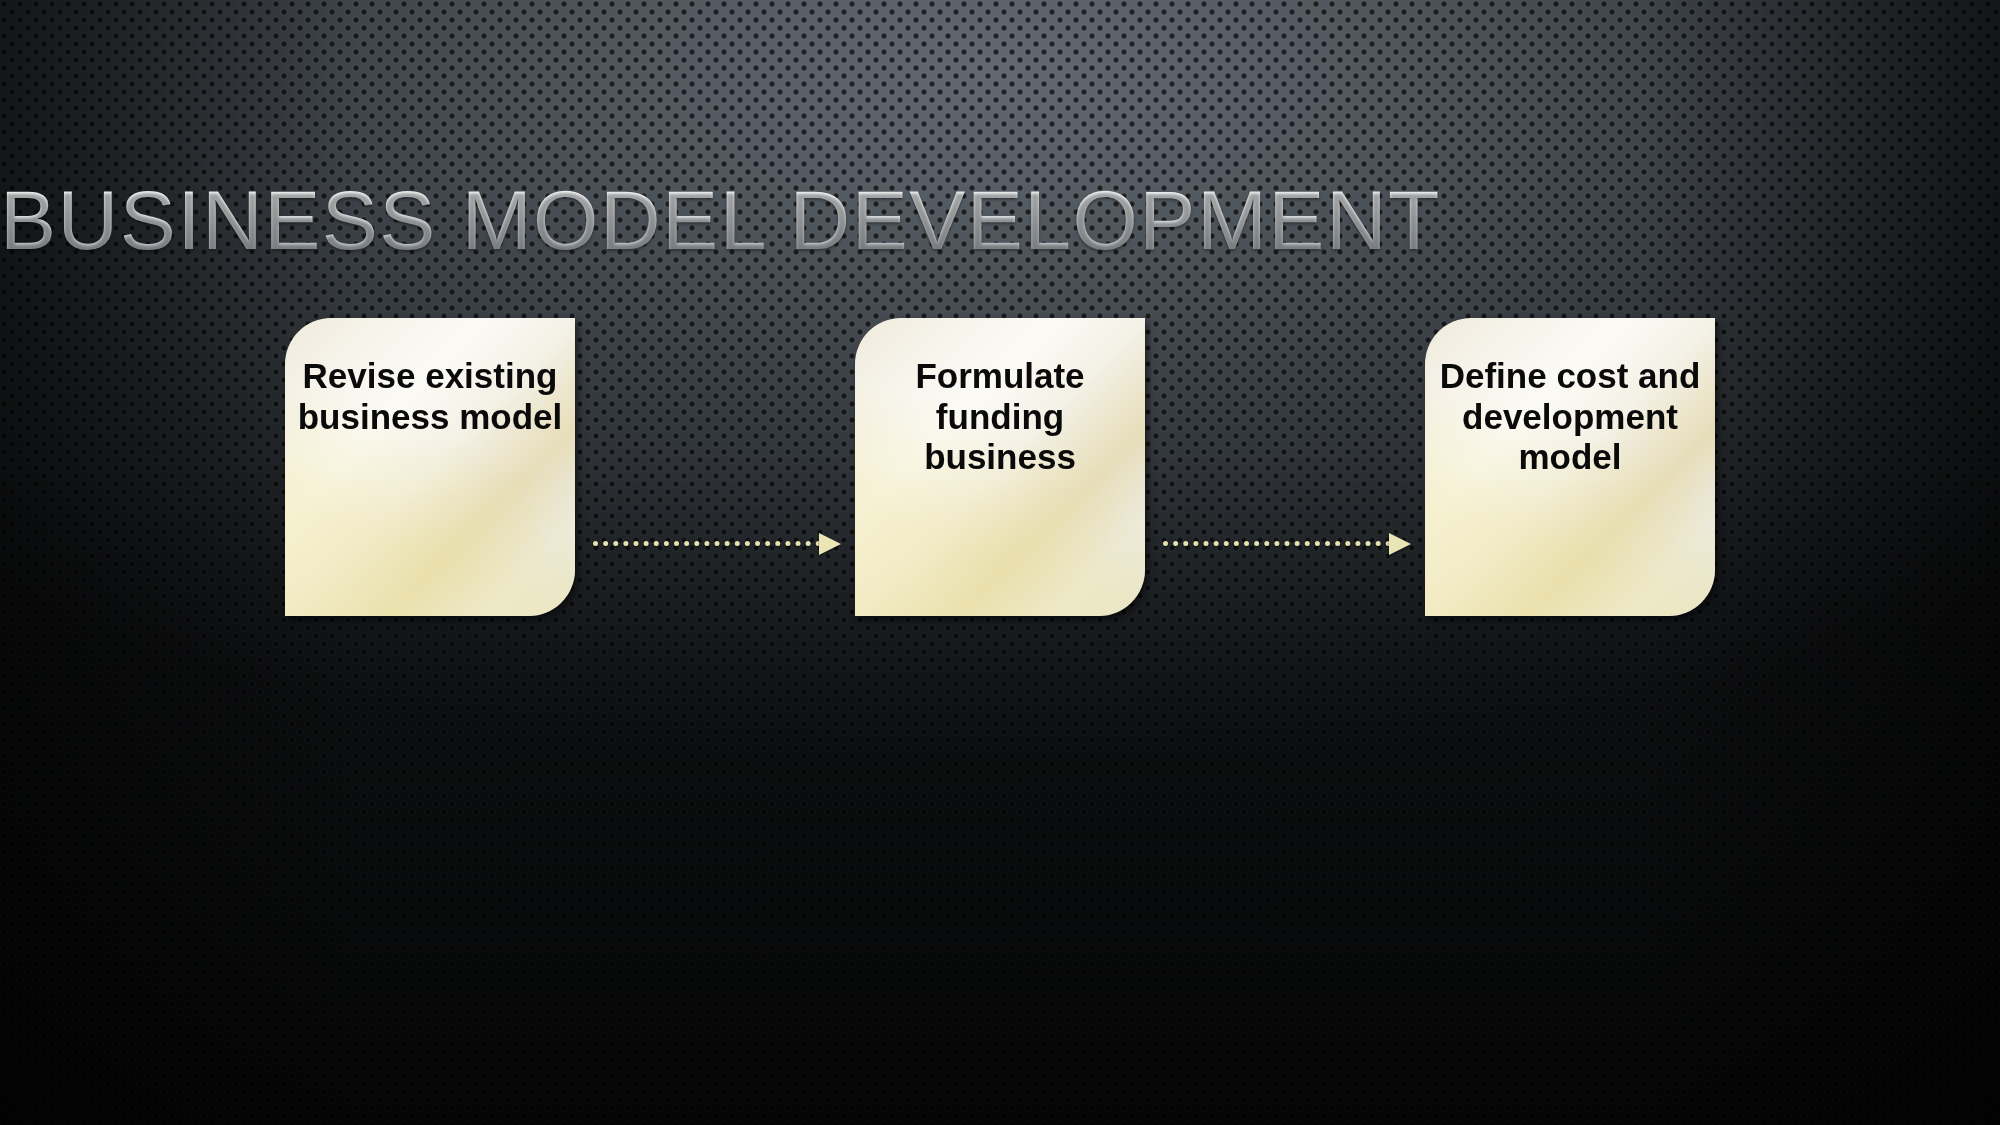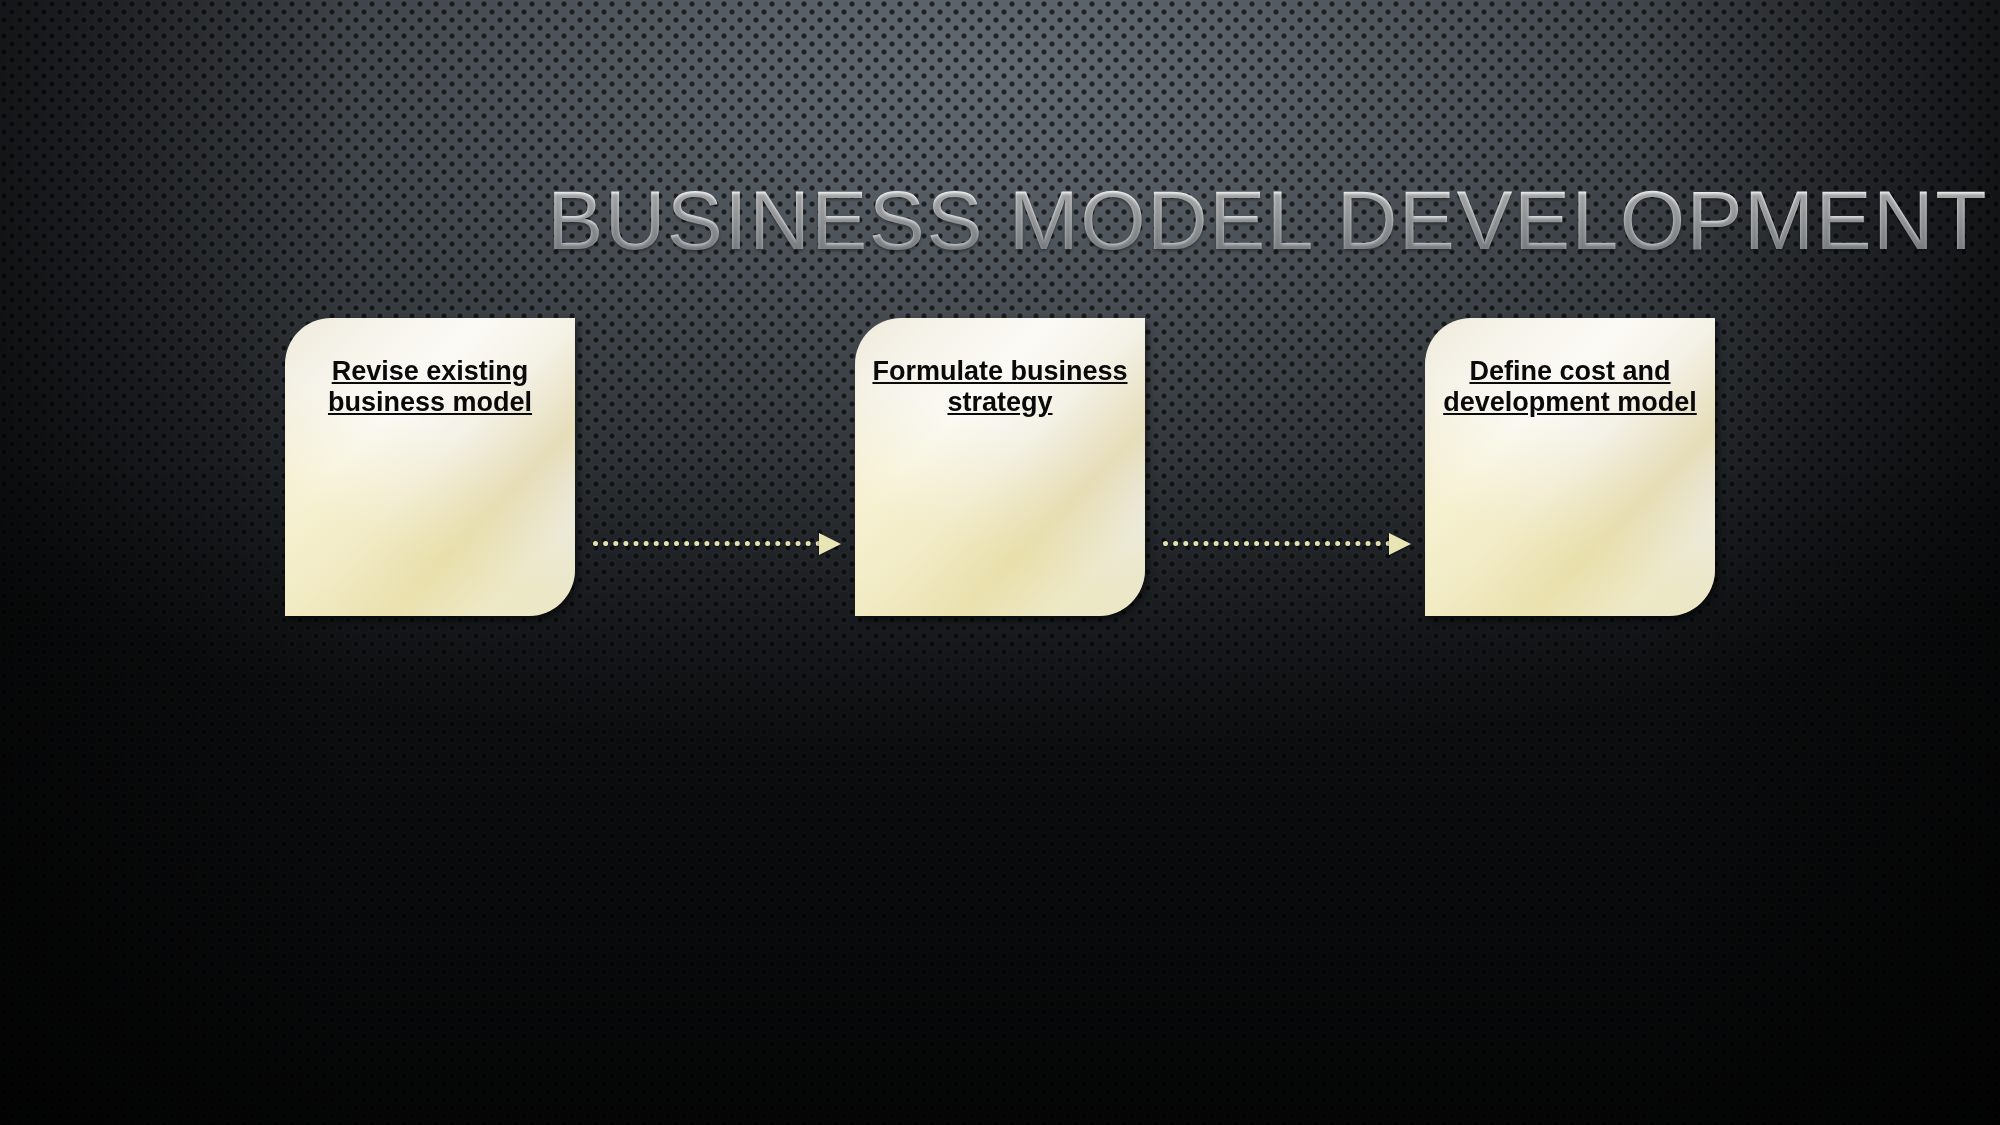--- a/index.html
+++ b/index.html
@@ -51,21 +51,21 @@
       radial-gradient(circle at 12px 12px, rgba(255,255,255,0.050) 2.6px, rgba(255,255,255,0.0) 4.6px);
     background-size: 16px 16px, 16px 16px, 16px 16px, 16px 16px;
   }
 
   
   .slide-title {
     position: absolute;
     left: 0;
     right: 12px;
     top: 178px;
-    text-align: right;
+    text-align: left;
     font-family: "Liberation Sans", sans-serif;
     font-weight: 300;
     font-size: 84px;
     line-height: 1.0;
     letter-spacing: 1.5px;
     white-space: nowrap;
     color: #d6dade;
     background: linear-gradient(to bottom, #ffffff 0%, #f3f5f6 26%, #cfd4d8 62%, #a9b0b6 100%);
     -webkit-background-clip: text;
     background-clip: text;
@@ -119,25 +119,24 @@
       rgba(240,231,168,0.55) 100%);
     pointer-events: none;
   }
   .node-label {
     position: relative;
     z-index: 2;
     margin-top: 38px;
     padding: 0 12px;
     font-family: "Liberation Sans", sans-serif;
     font-weight: bold;
-    font-size: 27px;
+    font-size: 35px;
     line-height: 1.16;
     color: #0a0a0a;
     text-align: center;
-    text-decoration: underline;
   }
 
   
   .connector {
     position: relative;
     flex: 0 0 auto;
     width: 280px;
     height: 298px;
     display: flex;
     align-items: center;
@@ -188,21 +187,21 @@
     </div>
 
     <div class="connector">
       <div class="connector-inner">
         <div class="arrow-line"></div>
         <div class="arrow-head"></div>
       </div>
     </div>
 
     <div class="node">
-      <div class="node-label">Formulate business strategy</div>
+      <div class="node-label">Formulate funding business</div>
     </div>
 
     <div class="connector">
       <div class="connector-inner">
         <div class="arrow-line"></div>
         <div class="arrow-head"></div>
       </div>
     </div>
 
     <div class="node">

